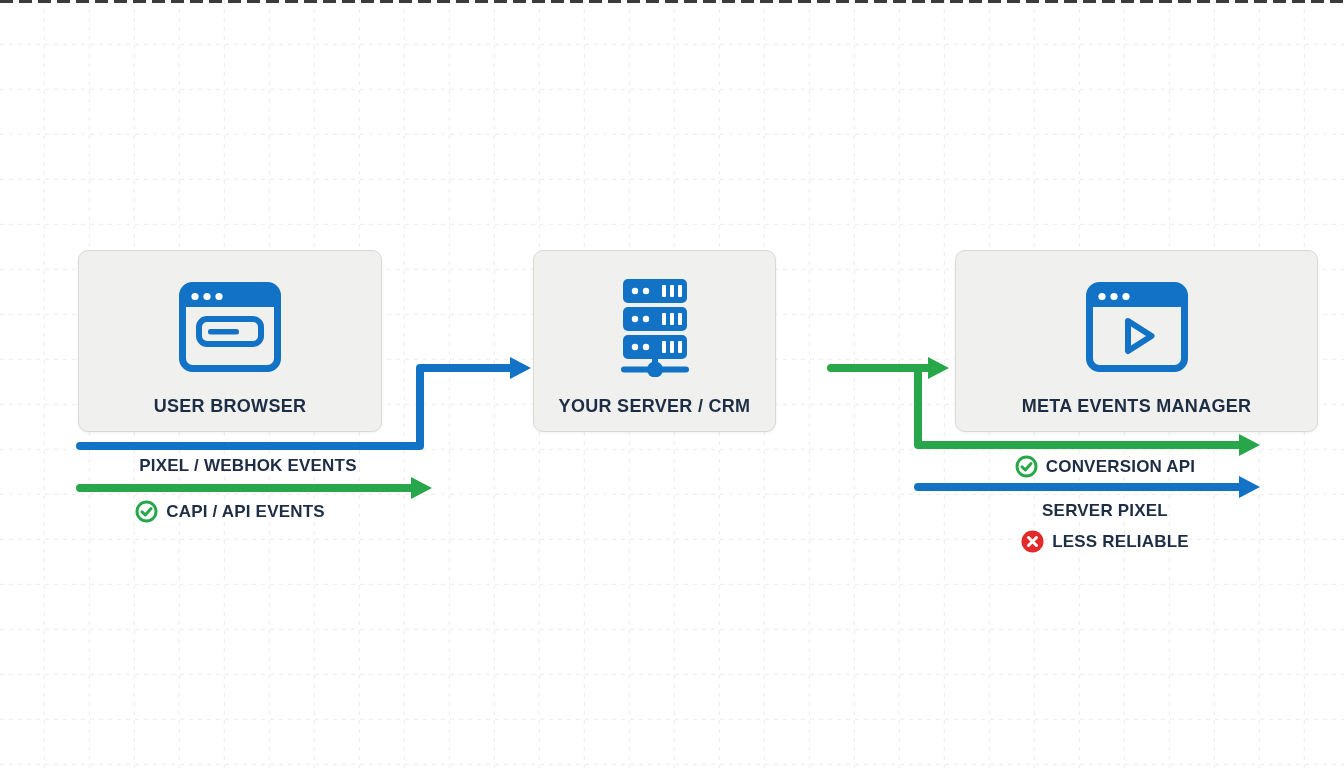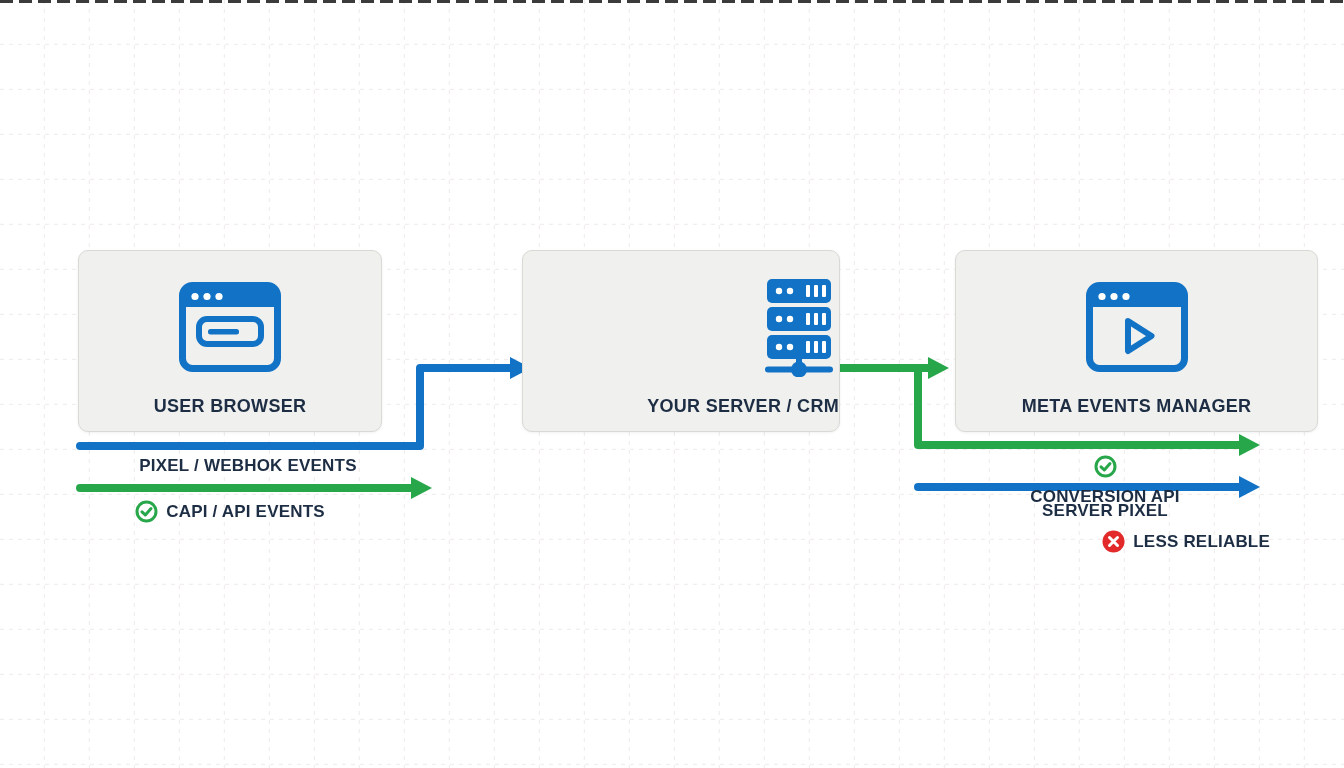--- a/index.html
+++ b/index.html
@@ -76,21 +76,21 @@
         <circle cx="17" cy="15.5" r="3.6" fill="#ffffff"></circle>
         <circle cx="29" cy="15.5" r="3.6" fill="#ffffff"></circle>
         <circle cx="41" cy="15.5" r="3.6" fill="#ffffff"></circle>
         <rect x="21" y="38" width="62" height="25" rx="8" fill="none" stroke="#1273c6" stroke-width="6"></rect>
         <rect x="30" y="48" width="31" height="5.5" rx="2.5" fill="#1273c6"></rect>
       </svg>
     </div>
     <div class="nodelabel">USER BROWSER</div>
   </div>
 
-  <div class="card" style="left:522px;width:318px;align-items:flex-end;">
+  <div class="card" style="left:533px;width:243px;">
     <div class="iconbox">
       <svg width="80" height="100" viewBox="0 0 80 100">
         <g fill="#1273c6">
           <rect x="8" y="2" width="64" height="24" rx="5"></rect>
           <rect x="8" y="30" width="64" height="24" rx="5"></rect>
           <rect x="8" y="58" width="64" height="24" rx="5"></rect>
           <rect x="37" y="80" width="6" height="12"></rect>
           <rect x="6" y="89.5" width="68" height="6" rx="3"></rect>
           <circle cx="40" cy="92.5" r="8"></circle>
         </g>
@@ -135,33 +135,33 @@
       <circle cx="11.5" cy="11.5" r="9.5" fill="#ffffff" stroke="#27a74a" stroke-width="3"></circle>
       <path d="M7 11.8 L10.3 15 L16 8.6" fill="none" stroke="#27a74a" stroke-width="3" stroke-linecap="round" stroke-linejoin="round"></path>
     </svg>
     <span>CAPI / API EVENTS</span>
   </div>
 
   <div class="edgelabel" style="left:78px;top:455px;width:340px;">
     <span>PIXEL / WEBHOK EVENTS</span>
   </div>
 
-  <div class="edgelabel" style="left:940px;top:455px;width:330px;flex-direction:column;">
+  <div class="edgelabel" style="left:940px;top:455px;width:330px;">
     <svg width="23" height="23" viewBox="0 0 23 23">
       <circle cx="11.5" cy="11.5" r="9.5" fill="#ffffff" stroke="#27a74a" stroke-width="3"></circle>
       <path d="M7 11.8 L10.3 15 L16 8.6" fill="none" stroke="#27a74a" stroke-width="3" stroke-linecap="round" stroke-linejoin="round"></path>
     </svg>
     <span>CONVERSION API</span>
   </div>
 
   <div class="edgelabel" style="left:940px;top:500px;width:330px;">
     <span>SERVER PIXEL</span>
   </div>
 
-  <div class="edgelabel" style="left:940px;top:530px;width:330px;justify-content:flex-end;">
+  <div class="edgelabel" style="left:940px;top:530px;width:330px;">
     <svg width="23" height="23" viewBox="0 0 23 23">
       <circle cx="11.5" cy="11.5" r="11" fill="#e22a2a"></circle>
       <path d="M7.5 7.5 L15.5 15.5 M15.5 7.5 L7.5 15.5" stroke="#ffffff" stroke-width="3" stroke-linecap="round"></path>
     </svg>
     <span>LESS RELIABLE</span>
   </div>
 
 </div>
 
 </body></html>

